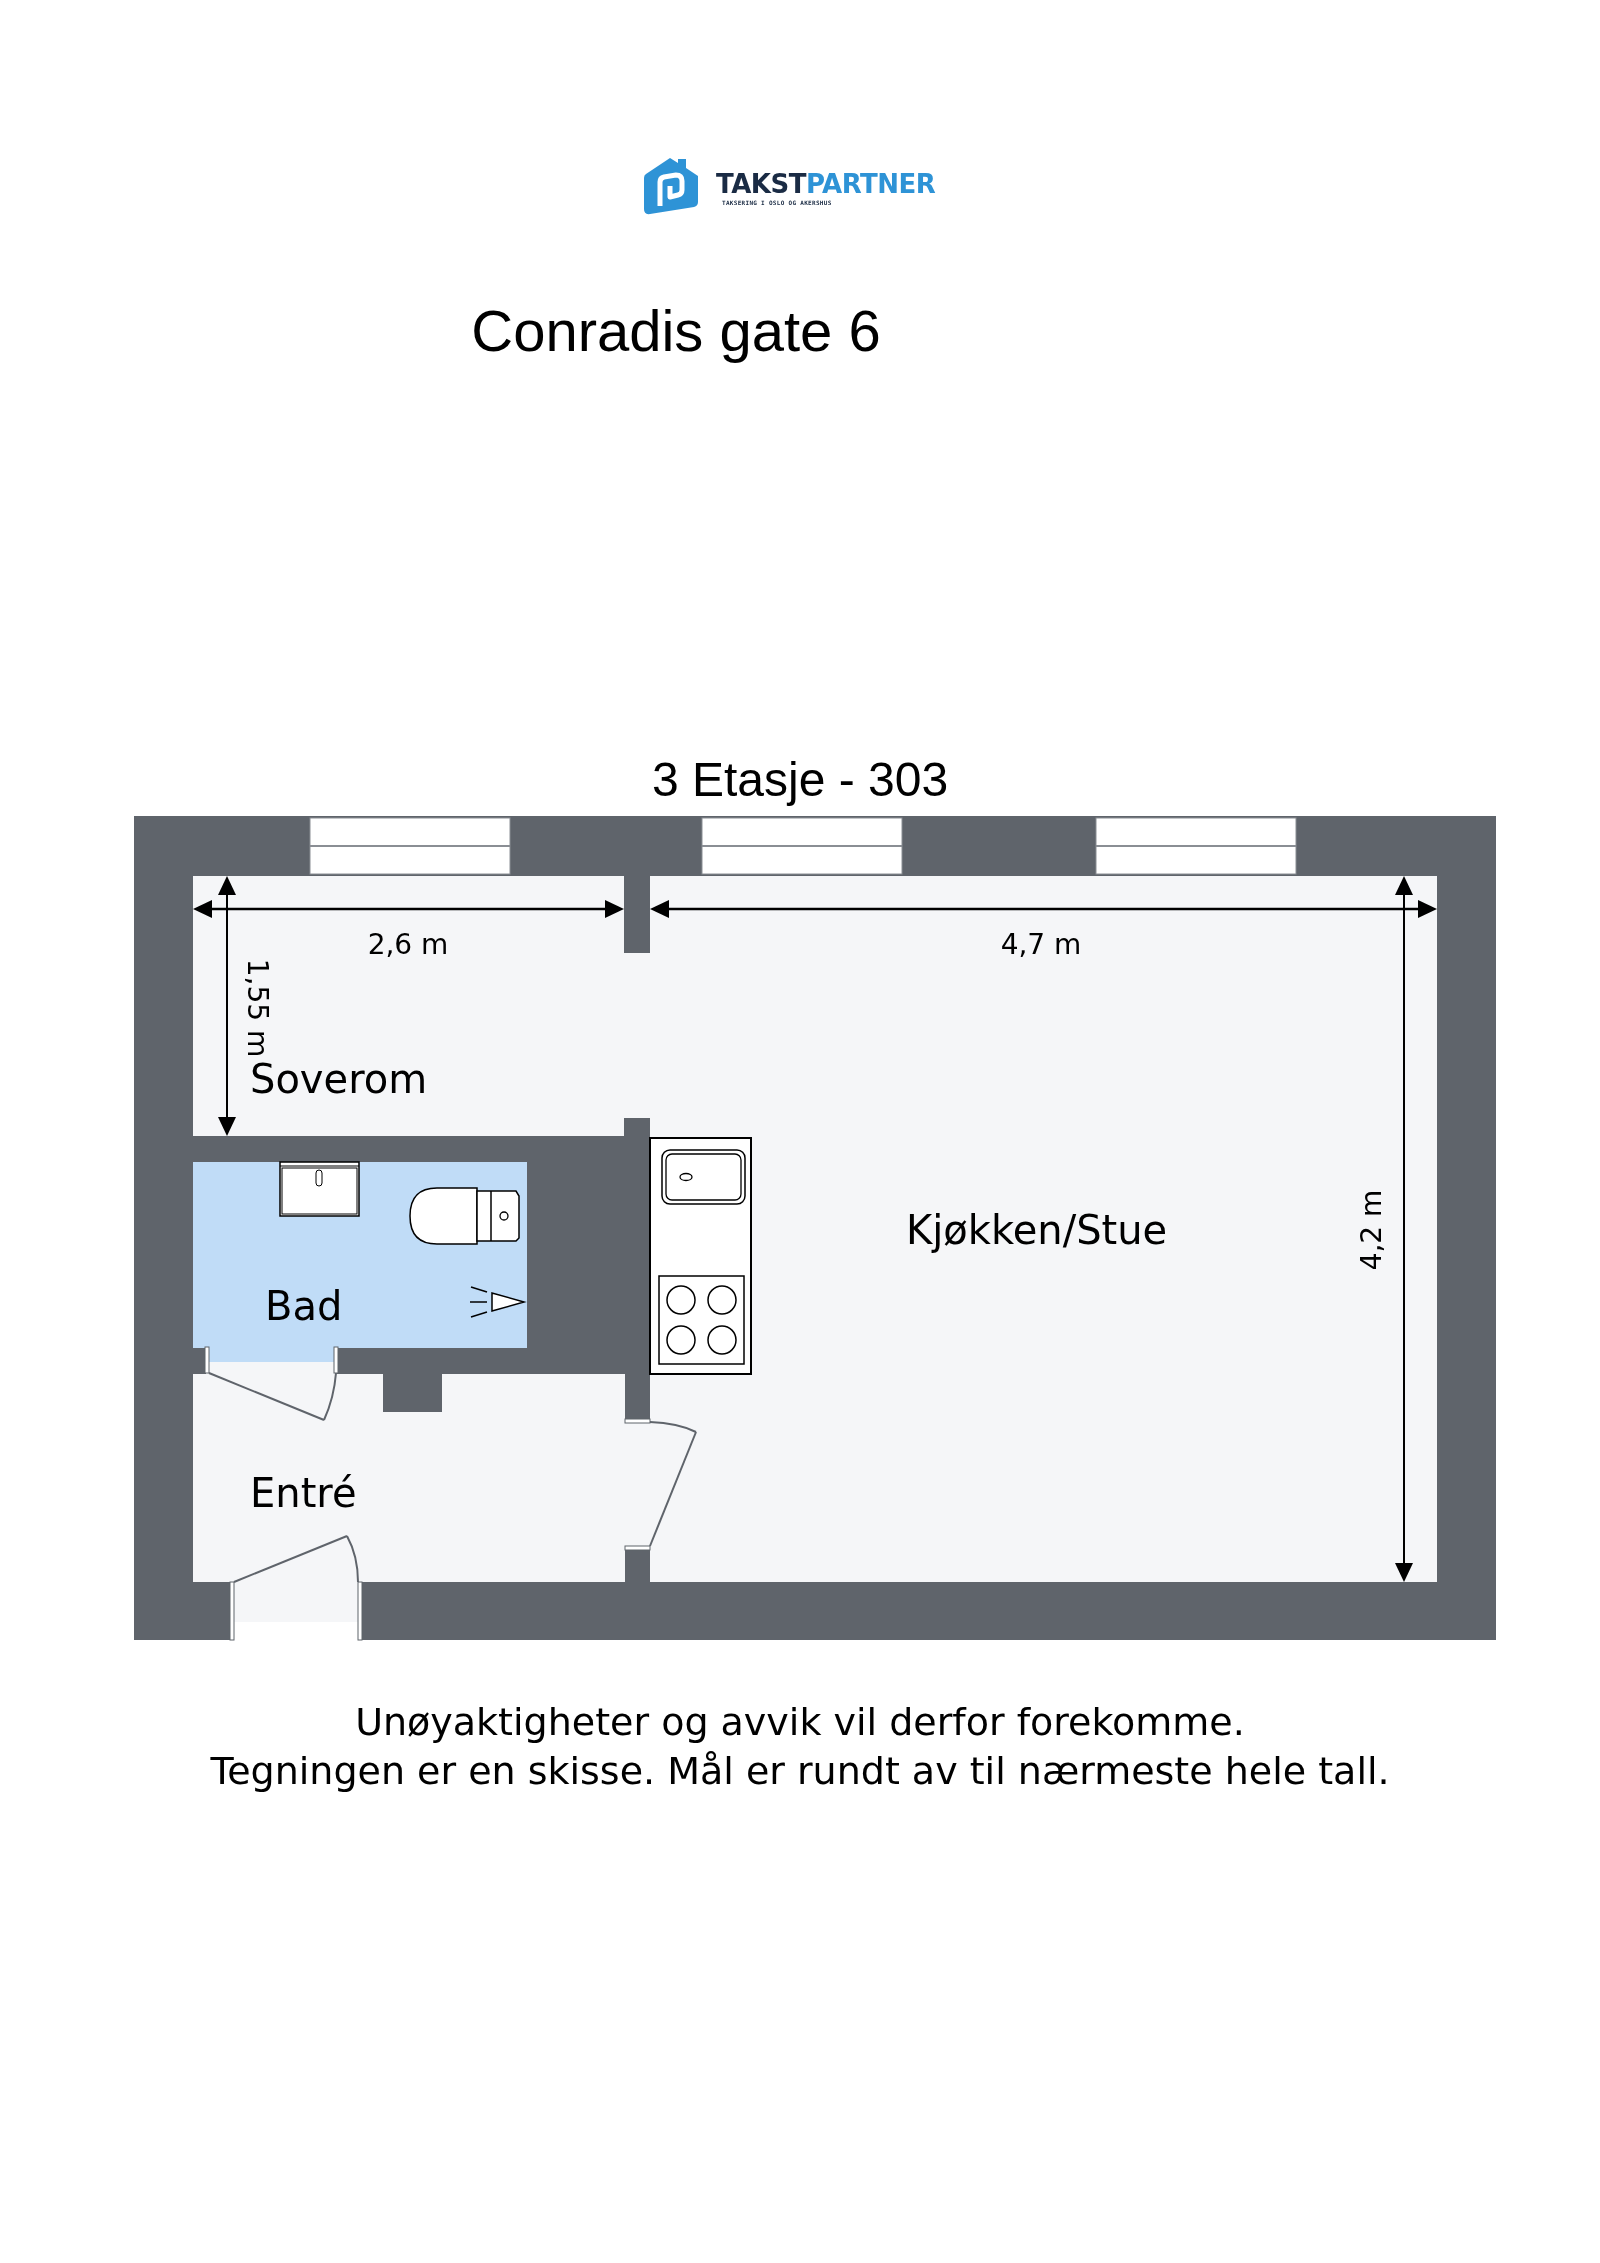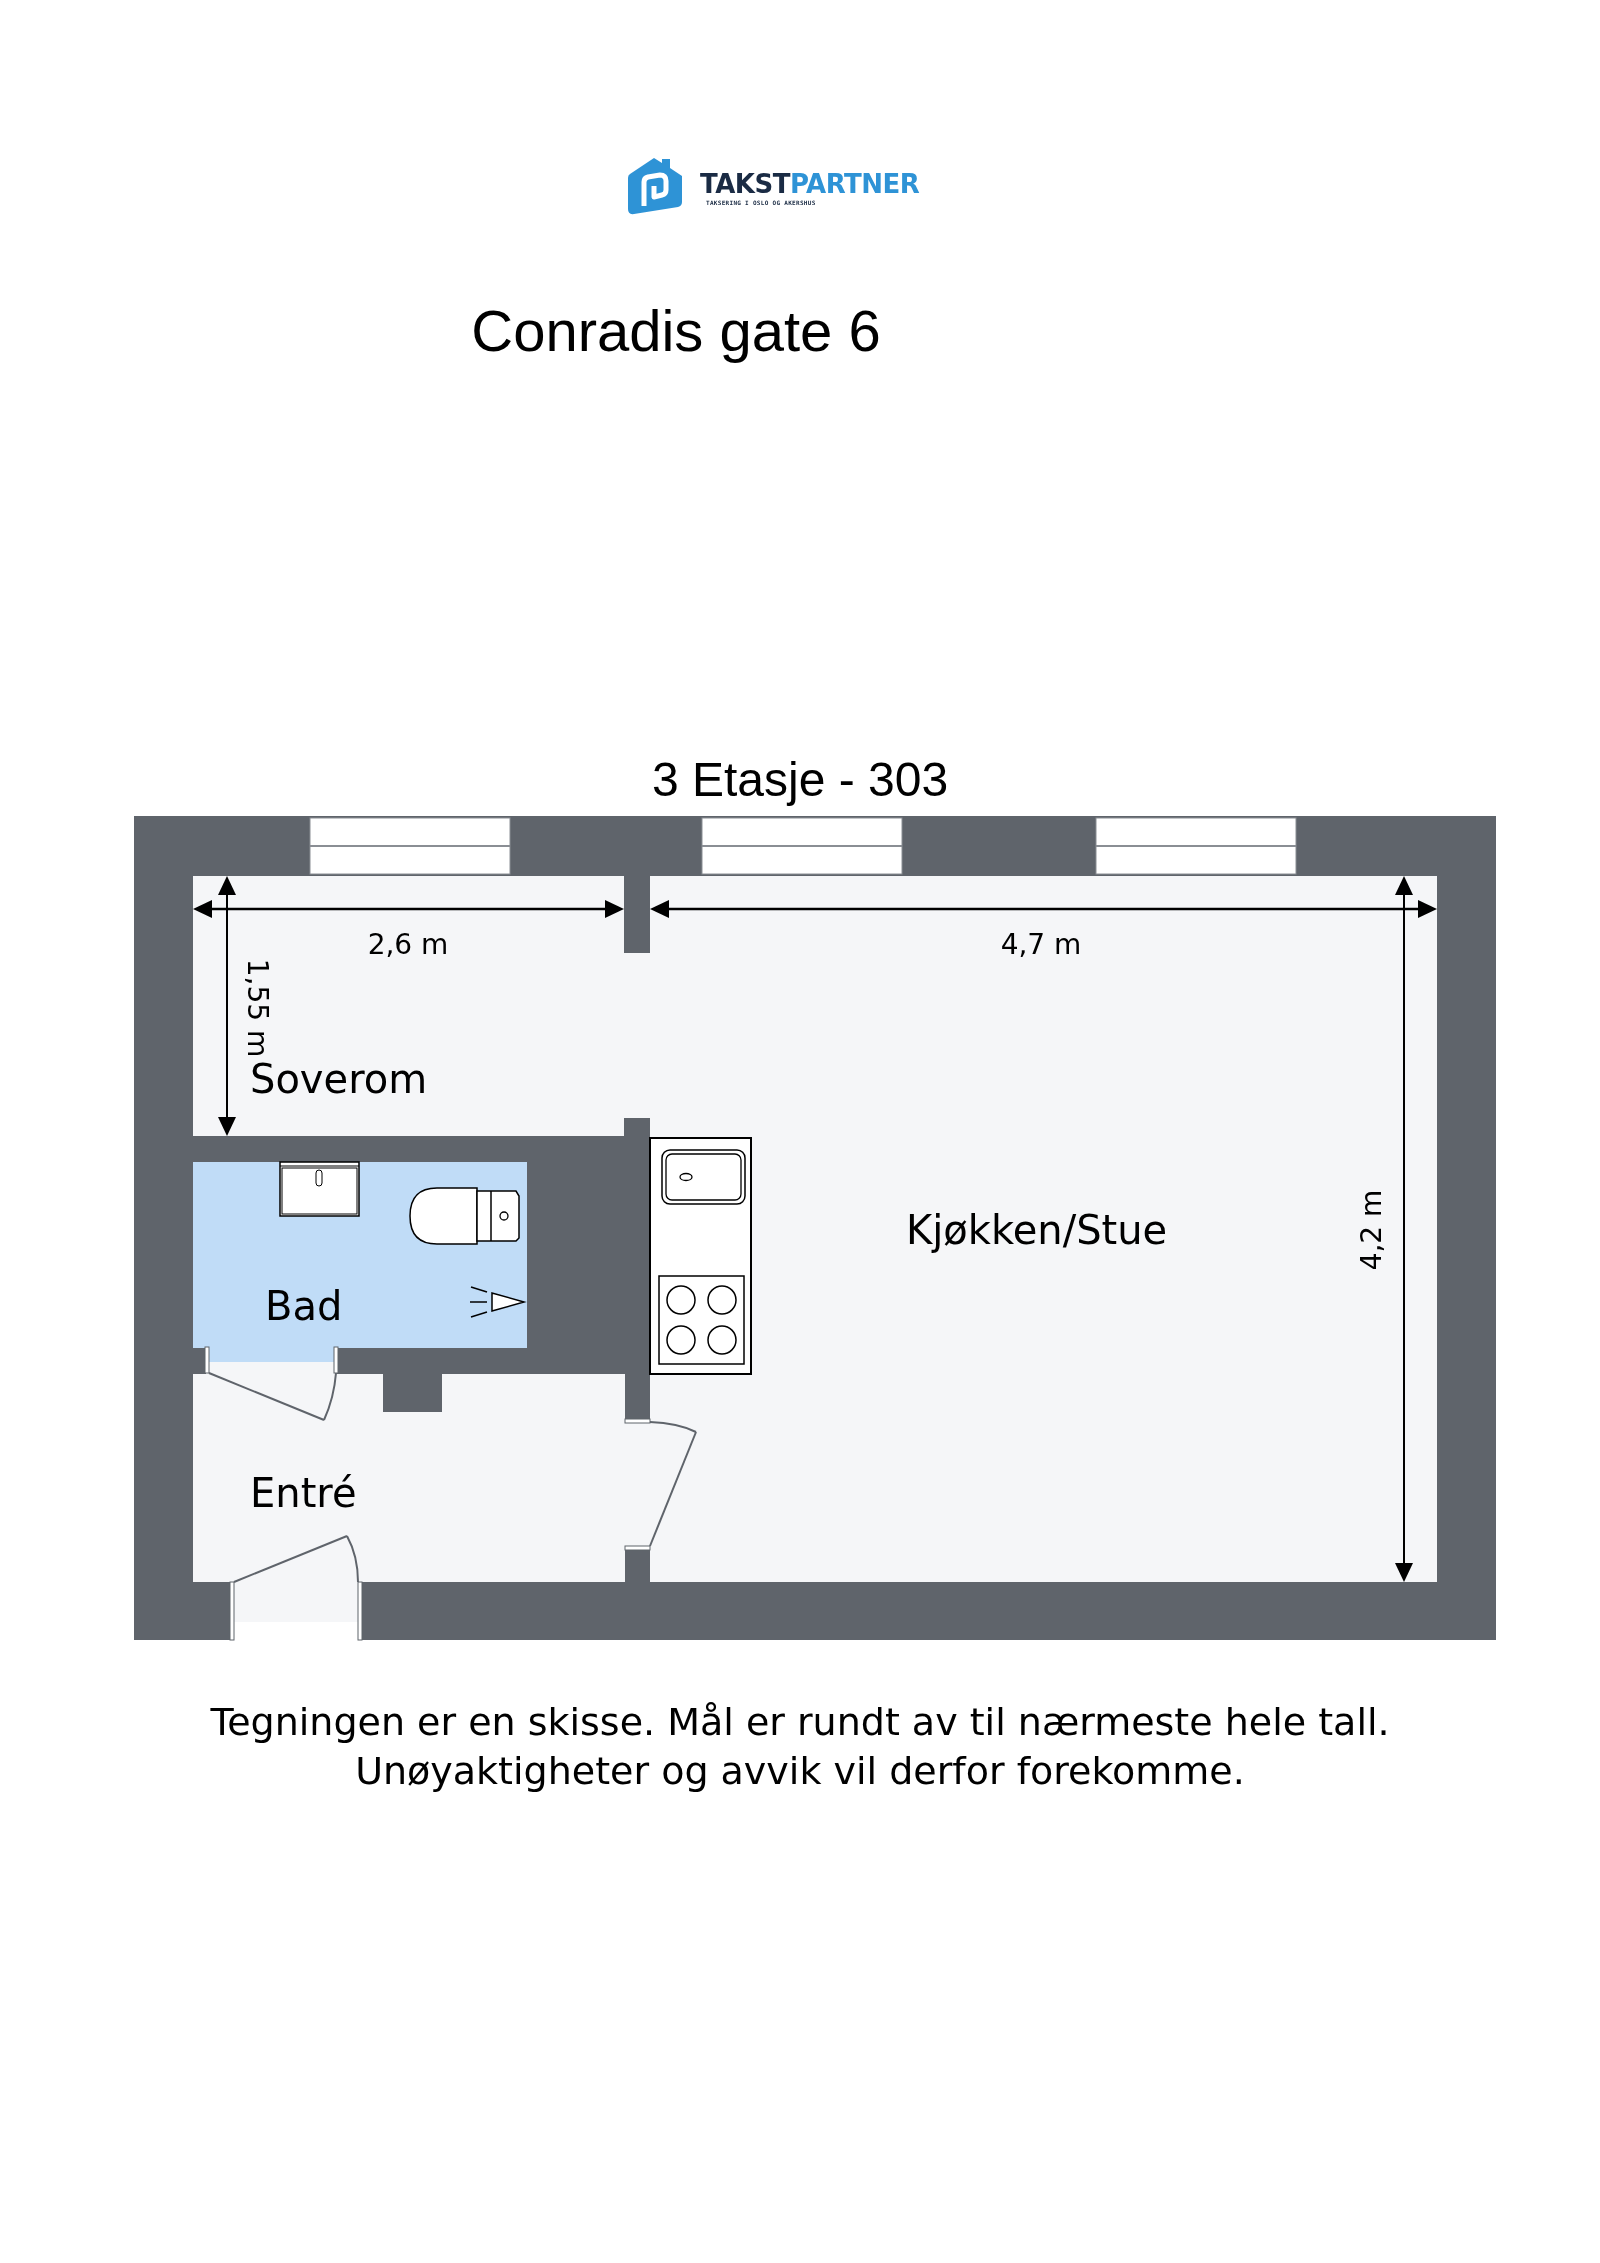--- a/index.html
+++ b/index.html
@@ -1,17 +1,17 @@
 <!DOCTYPE html>
 <html><head>
 <meta charset="utf-8">
 <style>
   html, body { margin: 0; padding: 0; background: #ffffff; }
   body { width: 1600px; height: 2263px; position: relative; overflow: hidden; font-family: "Liberation Sans", sans-serif; }
-  .logo { position: absolute; left: 624px; top: 156px; width: 320px; height: 62px; }
+  .logo { position: absolute; left: 640px; top: 156px; width: 320px; height: 62px; }
   .logo-word { position: absolute; left: 76px; top: 15px; font-family: "DejaVu Sans", sans-serif; font-weight: bold; font-size: 26px; letter-spacing: -0.5px; line-height: 26px; white-space: nowrap; }
   .logo-word .a { color: #1a2b44; }
   .logo-word .b { color: #2e93d6; }
   .logo-tag { position: absolute; left: 82px; top: 43px; font-family: "DejaVu Sans Mono", monospace; font-size: 6px; font-weight: bold; color: #1a2b44; letter-spacing: 0.3px; white-space: nowrap; }
   .title { position: absolute; left: 0; width: 1352px; top: 296px; text-align: center; font-family: "Liberation Sans", sans-serif; font-size: 58px; color: #000; line-height: 70px; }
   .floor-label { position: absolute; left: 0; width: 1600px; top: 752px; text-align: center; font-family: "Liberation Sans", sans-serif; font-size: 48px; color: #000; line-height: 56px; }
   svg.plan { position: absolute; left: 0; top: 0; }
   .disclaimer { position: absolute; left: 0; width: 1600px; top: 1698px; text-align: center; font-family: "DejaVu Sans", sans-serif; font-size: 38px; color: #000; line-height: 49px; }
   .disclaimer div { white-space: nowrap; }
   .svgtxt { font-family: "DejaVu Sans", sans-serif; fill: #000; }
@@ -148,15 +148,15 @@
     <text class="svgtxt" x="0" y="0" font-size="28" text-anchor="middle" transform="translate(1381,1230) rotate(-90)">4,2 m</text>
   </g>
 
   <text class="svgtxt" x="250" y="1093" font-size="40">Soverom</text>
   <text class="svgtxt" x="265" y="1320" font-size="40">Bad</text>
   <text class="svgtxt" x="250" y="1507" font-size="40">Entré</text>
   <text class="svgtxt" x="906" y="1244" font-size="40">Kjøkken/Stue</text>
 </svg>
 
 <div class="disclaimer">
+  <div>Unøyaktigheter og avvik vil derfor forekomme.</div>
   <div>Tegningen er en skisse. Mål er rundt av til nærmeste hele tall.</div>
-  <div>Unøyaktigheter og avvik vil derfor forekomme.</div>
 </div>
 
 </body></html>

